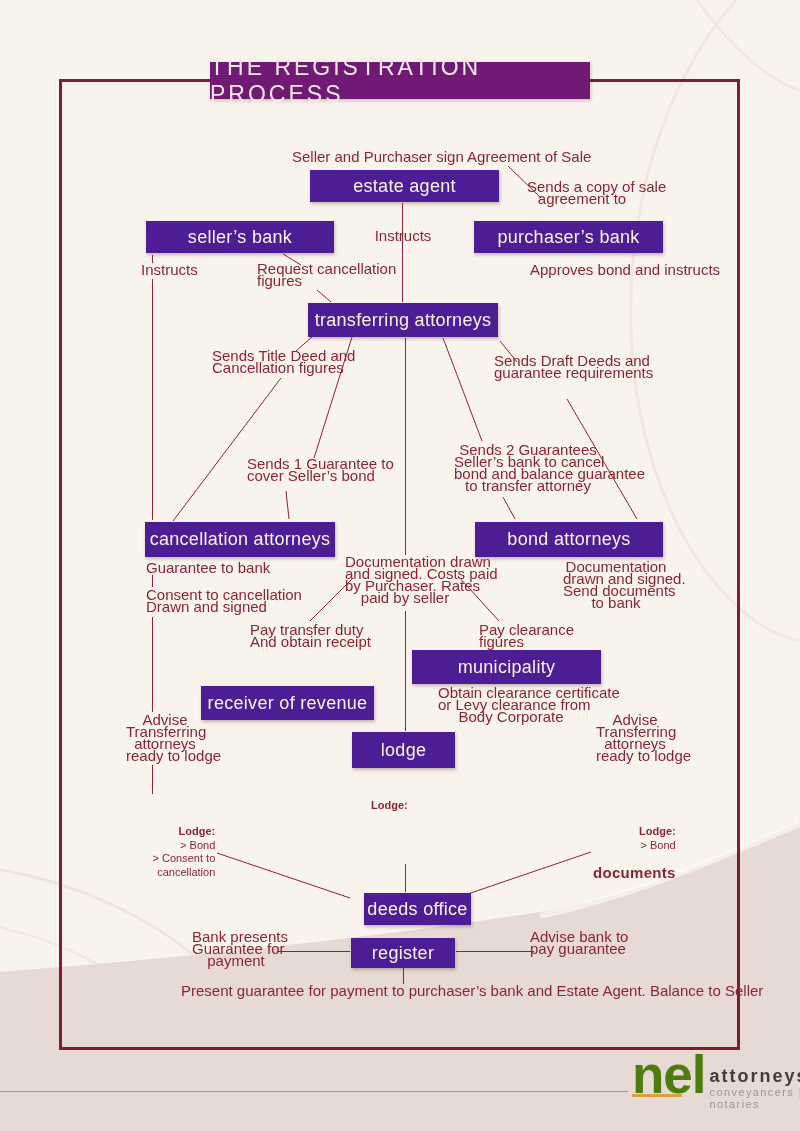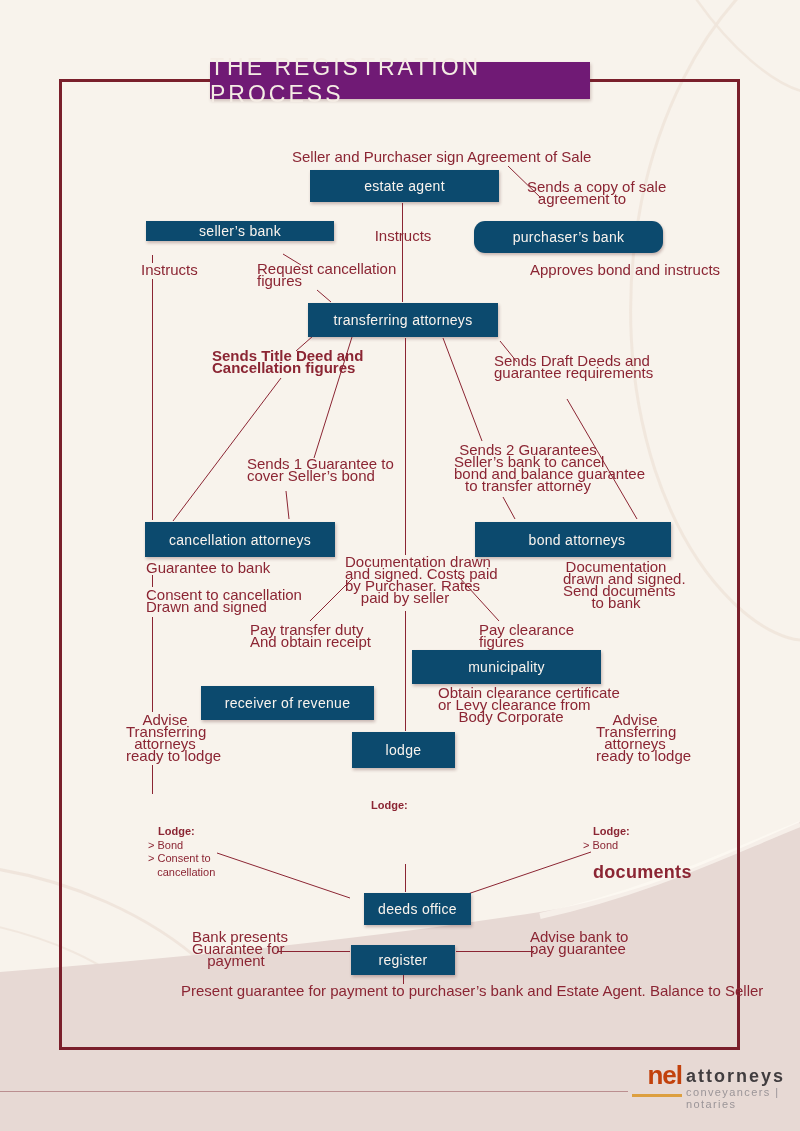--- a/index.html
+++ b/index.html
@@ -17,40 +17,40 @@
   
   .title-box{
     position:absolute;left:210px;top:62px;width:380px;height:37px;
     background:#701a75;color:#f4ece4;
     display:flex;align-items:center;justify-content:center;
     font-size:23px;font-weight:300;letter-spacing:3px;
     box-shadow:1px 2px 3px rgba(90,40,40,.25);
   }
   
   .node{
-    position:absolute;background:#0c4a6e;color:#faf4ee;
+    position:absolute;background:#4c1d95;color:#faf4ee;
     display:flex;align-items:center;justify-content:center;
-    font-size:14px;letter-spacing:.3px;
+    font-size:18px;letter-spacing:.3px;
     box-shadow:1px 2px 3px rgba(90,40,40,.3);
   }
   
   .lbl{
     position:absolute;color:#8b2533;
     font-size:15px;line-height:12px;
     text-align:center;white-space:pre;
   }
   .ta-l{text-align:left;}
   
-  .list{position:absolute;color:#8b2533;font-size:11px;line-height:13.5px;white-space:pre;text-align:left;}
+  .list{position:absolute;color:#8b2533;font-size:11px;line-height:13.5px;white-space:pre;text-align:right;}
   .list .head{font-weight:bold;display:block;}
-  .list .emph{font-weight:bold;font-size:18px;letter-spacing:.3px;}
+  .list .emph{font-weight:bold;font-size:15px;letter-spacing:.3px;}
   .indent{margin-left:10px;}
   
   .logo{position:absolute;left:632px;top:1058px;display:flex;align-items:flex-start;}
-  .logo-nel{font-size:26px;font-weight:bold;color:#c2410c;line-height:34px;letter-spacing:-1px;text-align:right;}
+  .logo-nel{font-size:53px;font-weight:bold;color:#4d7c0f;line-height:34px;letter-spacing:-1px;text-align:right;}
   .logo-bar{width:50px;height:3px;background:#dd9f3f;margin-top:2px;}
   .logo-right{margin-left:4px;padding-top:9px;}
   .logo-word{font-size:18px;font-weight:bold;color:#413d3f;letter-spacing:2px;line-height:18px;}
   .logo-tag{font-size:11px;color:#9b9598;letter-spacing:1.4px;margin-top:1px;}
   .footer-line{position:absolute;left:0;top:1091px;width:628px;height:1px;background:#bb8f90;}
 </style>
 </head>
 <body>
 
 <svg class="layer" width="800" height="1131" aria-hidden="true">
@@ -93,40 +93,40 @@
     <line x1="405.5" y1="864" x2="405.5" y2="892"></line>
     <line x1="277" y1="951.5" x2="350" y2="951.5"></line>
     <line x1="456" y1="951.5" x2="534" y2="951.5"></line>
     <line x1="403.5" y1="968" x2="403.5" y2="984"></line>
   </g>
 </svg>
 
 <div class="title-box">THE REGISTRATION PROCESS</div>
 
 <div class="node" style="left:310px;top:170px;width:189px;height:32px;">estate agent</div>
-<div class="node" style="left:146px;top:221px;width:188px;height:20px;">seller’s bank</div>
-<div class="node" style="left:474px;top:221px;width:189px;height:32px;border-radius:11px;">purchaser’s bank</div>
+<div class="node" style="left:146px;top:221px;width:188px;height:32px;">seller’s bank</div>
+<div class="node" style="left:474px;top:221px;width:189px;height:32px;">purchaser’s bank</div>
 <div class="node" style="left:308px;top:303px;width:190px;height:34px;">transferring attorneys</div>
 <div class="node" style="left:145px;top:522px;width:190px;height:35px;">cancellation attorneys</div>
-<div class="node" style="left:475px;top:522px;width:188px;height:35px;padding-left:8px;">bond attorneys</div>
+<div class="node" style="left:475px;top:522px;width:188px;height:35px;">bond attorneys</div>
 <div class="node" style="left:201px;top:654px;width:173px;height:34px;margin-top:32px;">receiver of revenue</div>
 <div class="node" style="left:412px;top:650px;width:189px;height:34px;">municipality</div>
 <div class="node" style="left:352px;top:732px;width:103px;height:36px;">lodge</div>
 <div class="node" style="left:364px;top:893px;width:107px;height:32px;">deeds office</div>
-<div class="node" style="left:351px;top:938px;width:104px;height:30px;margin-top:7px;">register</div>
+<div class="node" style="left:351px;top:938px;width:104px;height:30px;">register</div>
 
 <div class="lbl" style="left:292px;top:151px;width:222px;">Seller and Purchaser sign Agreement of Sale</div>
 <div class="lbl" style="left:527px;top:181px;width:110px;">Sends a copy of sale
 agreement to</div>
 <div class="lbl" style="left:370px;top:230px;width:66px;">Instructs</div>
 <div class="lbl ta-l" style="left:141px;top:264px;width:50px;">Instructs</div>
 <div class="lbl ta-l" style="left:257px;top:263px;width:110px;">Request cancellation
 figures</div>
 <div class="lbl" style="left:530px;top:264px;width:140px;">Approves bond and instructs</div>
-<div class="lbl" style="left:212px;top:350px;width:112px;font-weight:bold;">Sends Title Deed and
+<div class="lbl" style="left:212px;top:350px;width:112px;">Sends Title Deed and
 Cancellation figures</div>
 <div class="lbl" style="left:494px;top:355px;width:120px;">Sends Draft Deeds and
 guarantee requirements</div>
 <div class="lbl" style="left:247px;top:458px;width:114px;">Sends 1 Guarantee to
 cover Seller’s bond</div>
 <div class="lbl" style="left:454px;top:444px;width:148px;">Sends 2 Guarantees
 Seller’s bank to cancel
 bond and balance guarantee
 to transfer attorney</div>
 <div class="lbl ta-l" style="left:146px;top:562px;width:96px;">Guarantee to bank</div>

